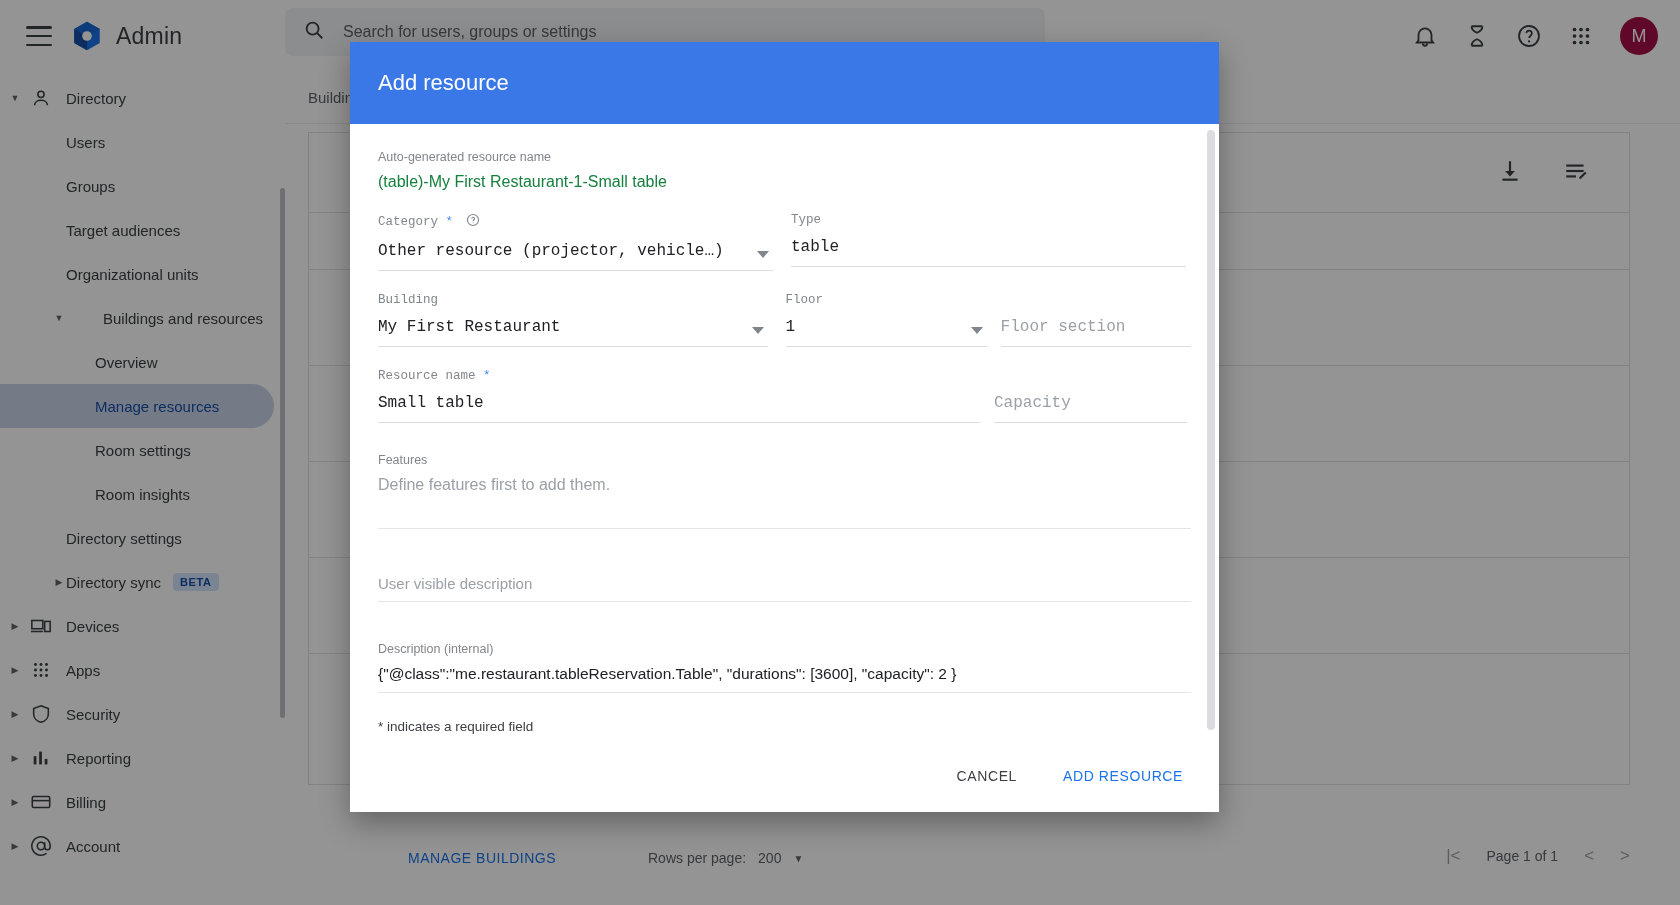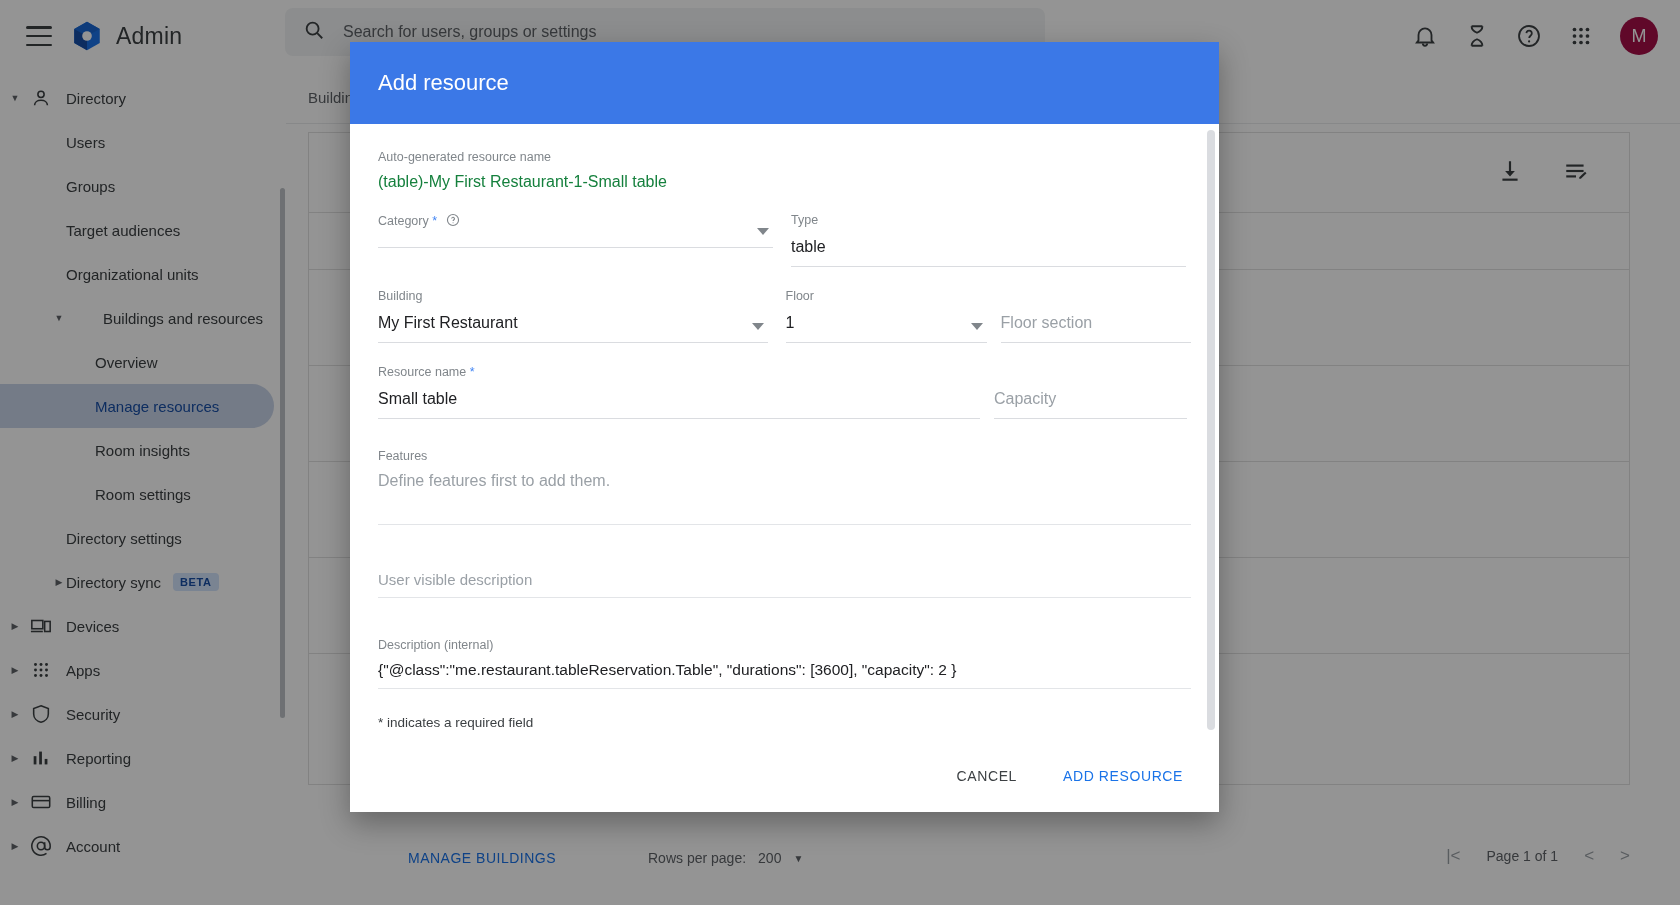--- a/index.html
+++ b/index.html
@@ -126,21 +126,21 @@
     gap: 34px; padding-right: 30px; padding-left: 36px;
   }
   .btn-text { font-size: 14px; font-weight: 500; letter-spacing: .6px; color: #3c4043;
               background: none; border: none; cursor: pointer; font-family: inherit; }
   .btn-primary { color: #1a73e8; }
 
   .fld-caption { font-size: 12.5px; color: #80868b; margin-bottom: 9px; }
   .req { color: #4285f4; }
   .autoname { font-size: 16px; color: #15803d; }
 
-  .row { display: flex; margin-top: 22px; }
+  .row { display: flex; margin-top: 22px; font-family: Liberation Mono, monospace; }
   .field { position: relative; border-bottom: 1px solid #dadce0; padding-bottom: 8px; }
   .field .val { font-size: 16px; color: #202124; height: 22px; line-height: 22px; }
   .field .val.ph { color: #9aa0a6; }
   .caret {
     position: absolute; right: 4px; bottom: 12px;
     width: 0; height: 0; border-left: 6px solid transparent;
     border-right: 6px solid transparent; border-top: 7px solid #80868b;
   }
   .help-ic { display:inline-block; vertical-align: -2px; margin-left: 5px; }
 
@@ -251,24 +251,24 @@
             <span class="nav-arrow" style="left: 52px;">▼</span>
             <span class="nav-label" style="margin-left: 103px;">Buildings and resources</span>
           </div>
           <div class="nav-item">
             <span class="nav-label" style="margin-left: 95px;">Overview</span>
           </div>
           <div class="nav-item selected">
             <span class="nav-label" style="margin-left: 95px;">Manage resources</span>
           </div>
           <div class="nav-item">
+            <span class="nav-label" style="margin-left: 95px;">Room settings</span>
+          </div>
+          <div class="nav-item">
             <span class="nav-label" style="margin-left: 95px;">Room insights</span>
-          </div>
-          <div class="nav-item">
-            <span class="nav-label" style="margin-left: 95px;">Room settings</span>
           </div>
           <div class="nav-item">
             <span class="nav-label" style="margin-left: 66px;">Directory settings</span>
           </div>
           <div class="nav-item">
             <span class="nav-arrow" style="left: 52px;">▶</span>
             <span class="nav-label" style="margin-left: 66px;">Directory sync</span>
             <span class="beta-badge">BETA</span>
           </div>
           <div class="nav-item">
@@ -403,20 +403,21 @@
             <span class="req">*</span>
             <span class="help-ic">
               <svg width="14" height="14" viewBox="0 0 24 24" fill="none" stroke="#80868b" stroke-width="1.9">
                 <circle cx="12" cy="12" r="9.5"></circle>
                 <path d="M9.7 9.4a2.4 2.4 0 113.9 2.1c-.9.7-1.4 1.2-1.4 2.2"></path>
                 <circle cx="12.1" cy="16.8" r=".9" fill="#80868b" stroke="none"></circle>
               </svg>
             </span>
           </div>
           <div class="field">
+            <div class="val">Other resource (projector, vehicle…)</div>
             <span class="caret"></span>
           </div>
         </div>
         <div style="width:18px;"></div>
         <div style="width:395px;">
           <div class="fld-caption">Type</div>
           <div class="field">
             <div class="val">table</div>
           </div>
         </div>

